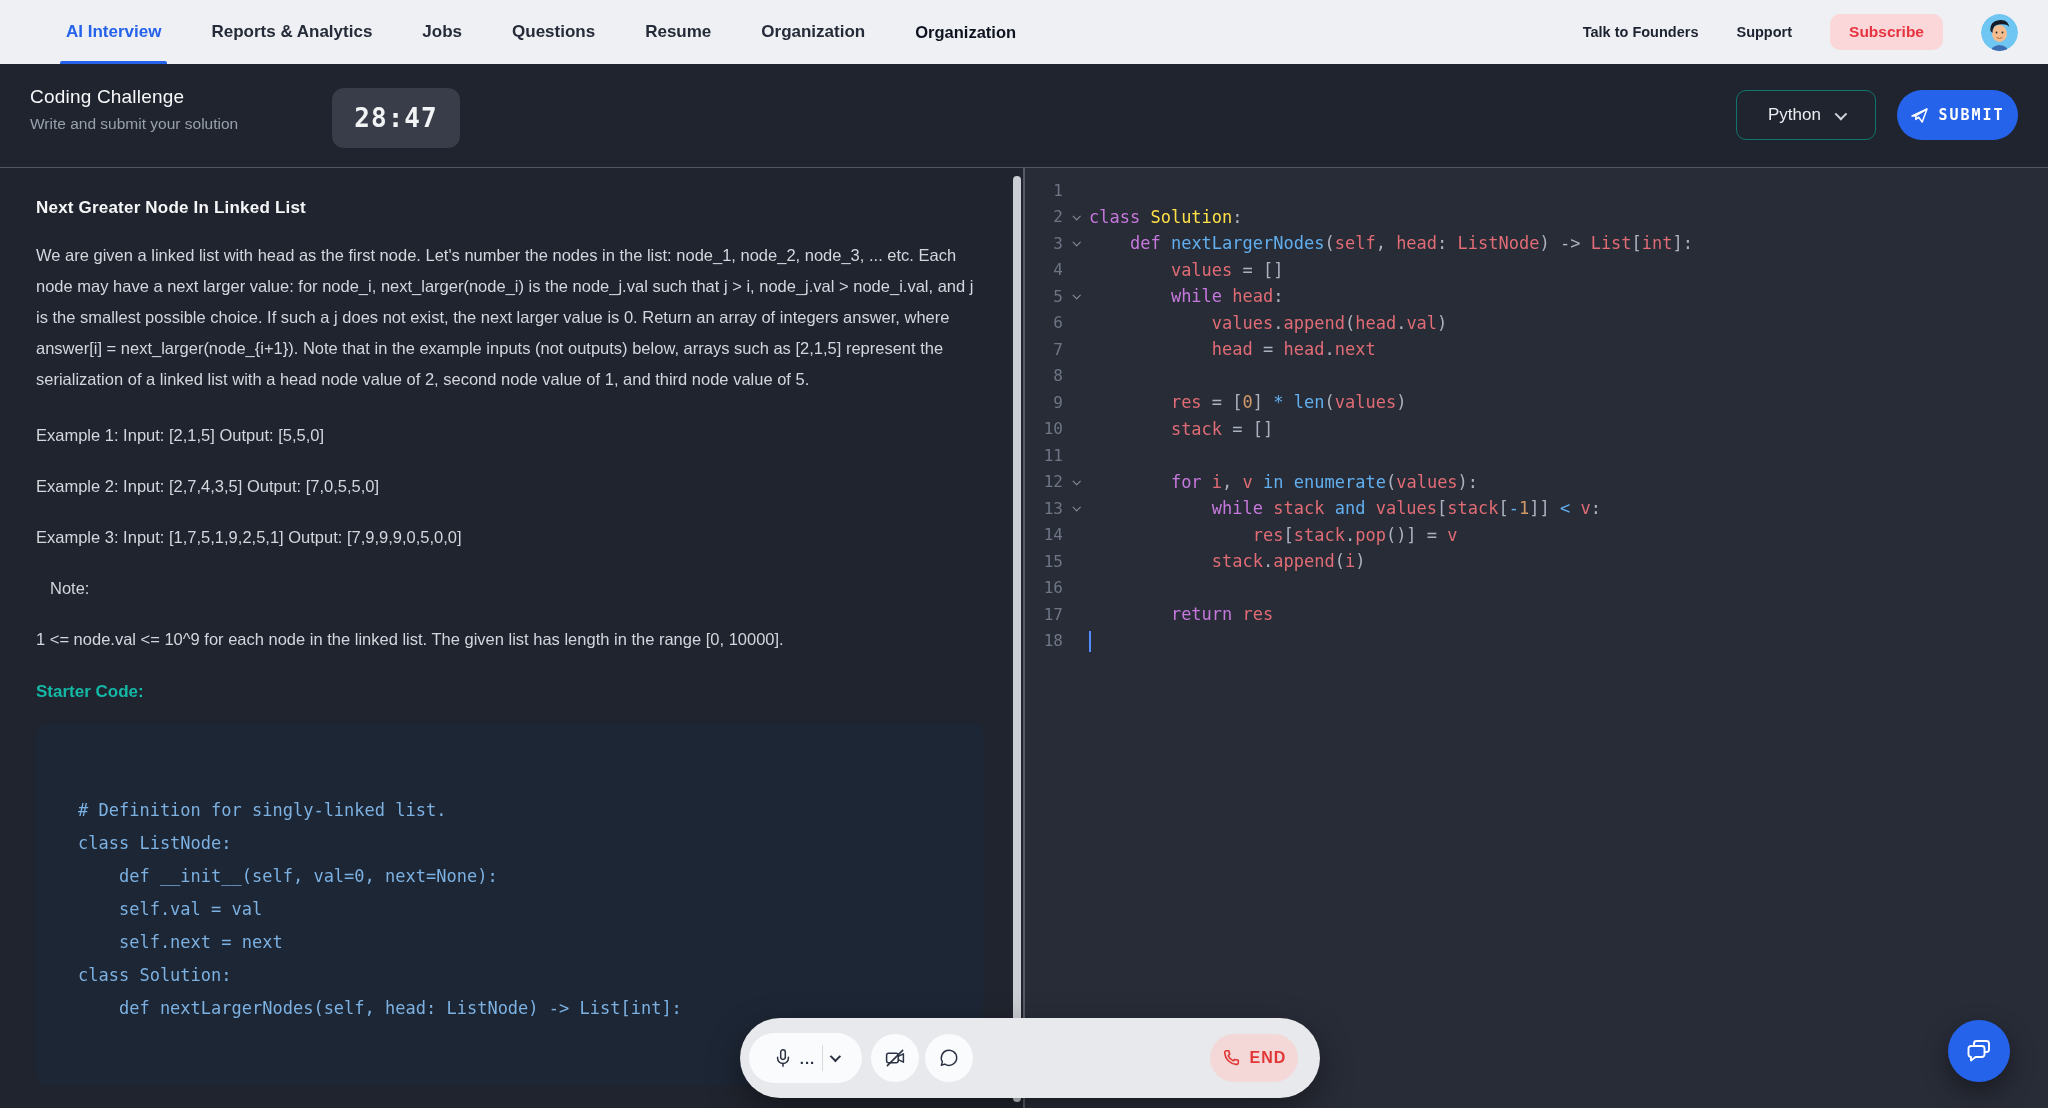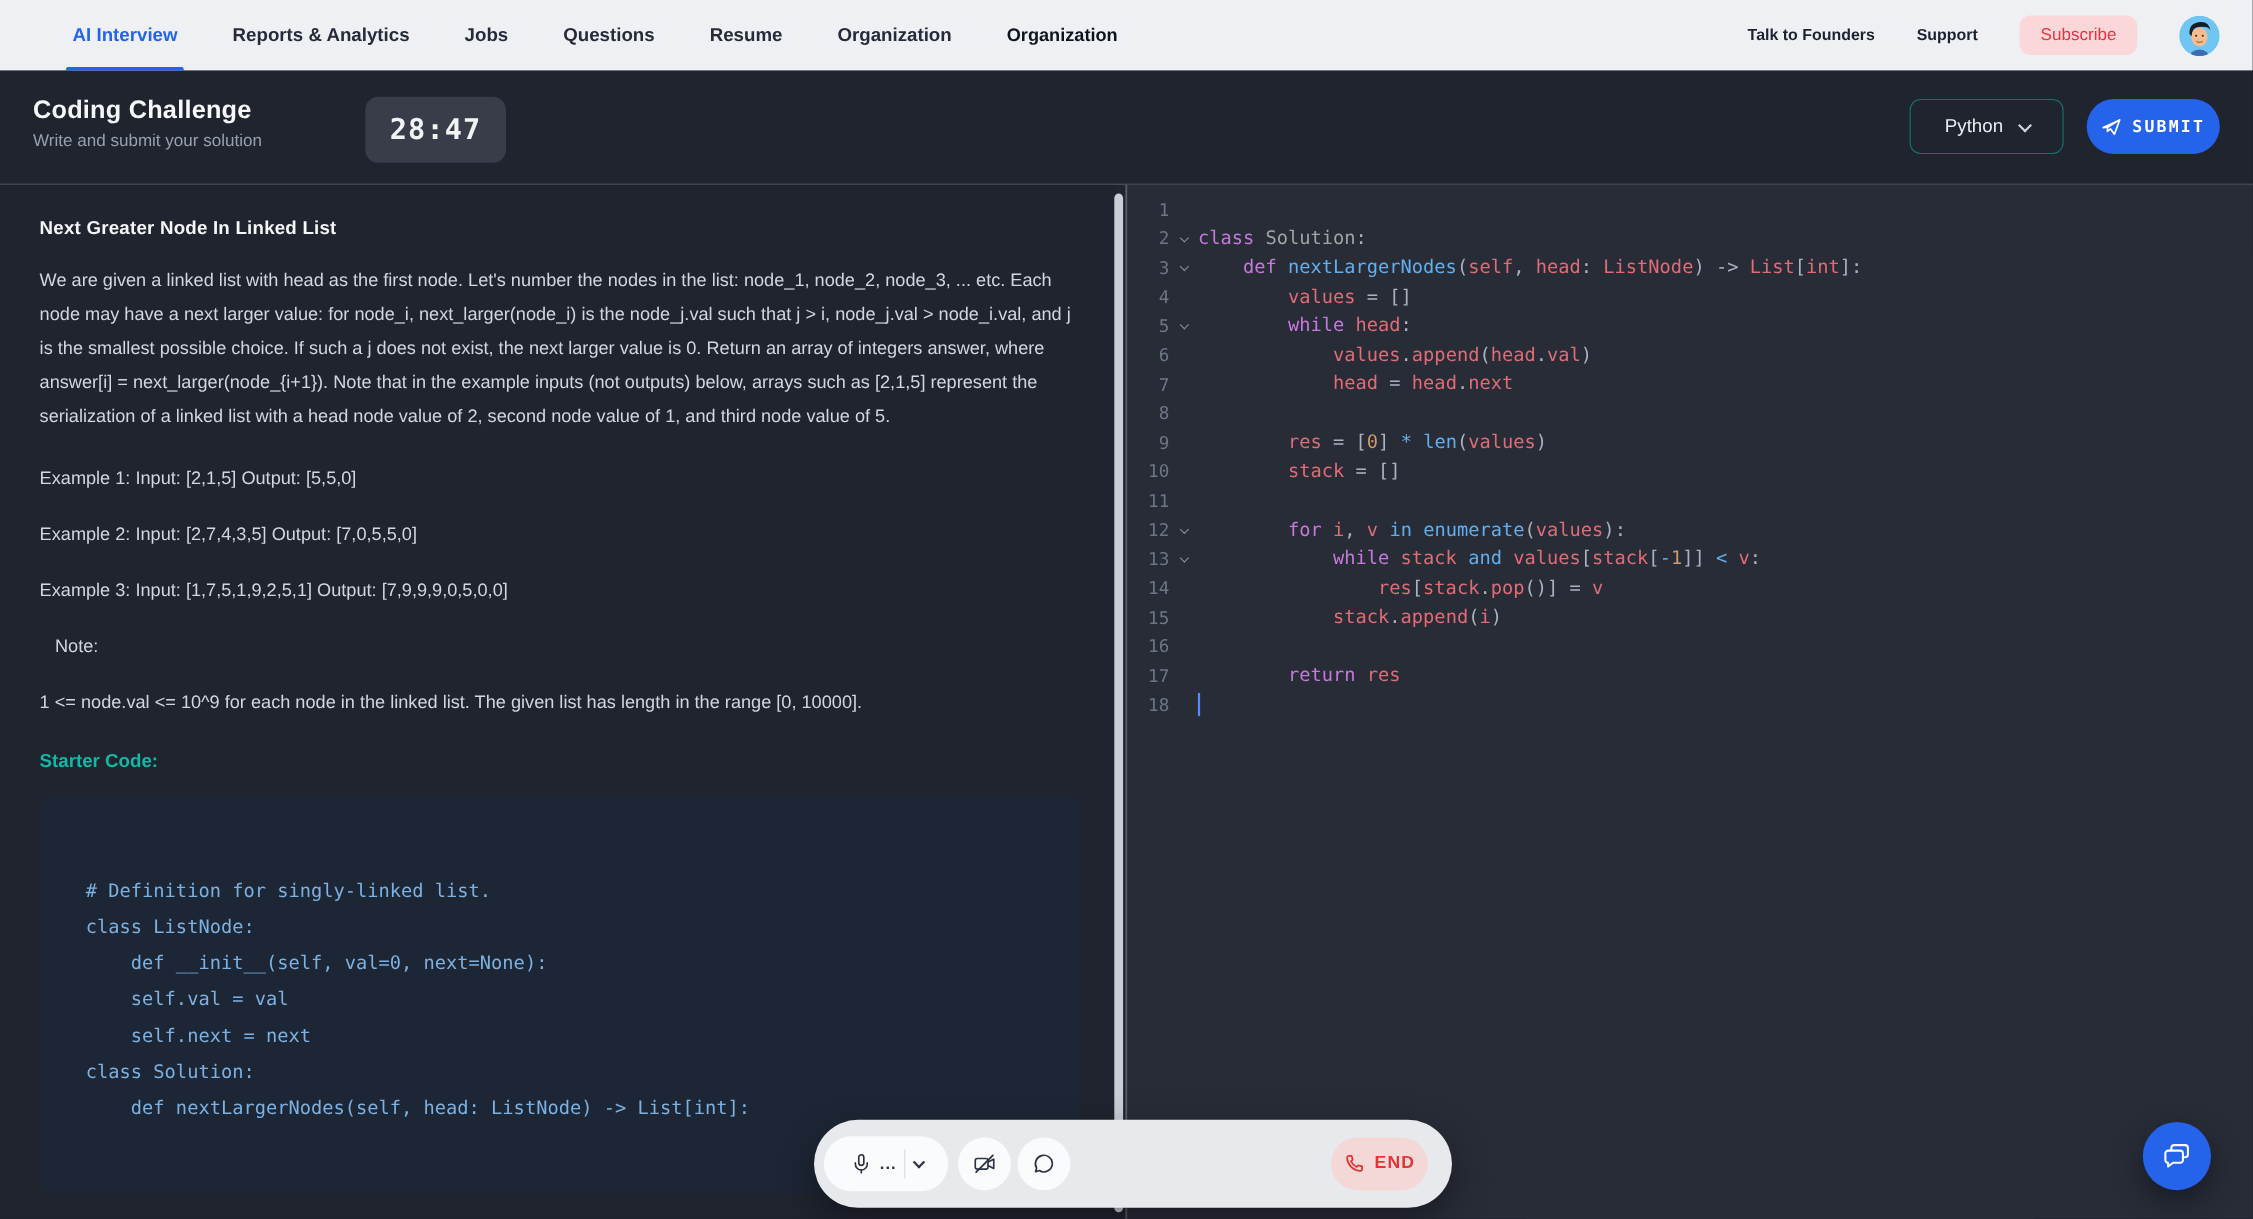--- a/index.html
+++ b/index.html
@@ -11,29 +11,29 @@
          display:flex; align-items:stretch; z-index:10; }
   .nav-items { display:flex; align-items:stretch; padding-left:66px; gap:50px; }
   .nav-item { display:flex; align-items:center; font-size:17px; font-weight:600; color:#252b38;
               position:relative; cursor:pointer; white-space:nowrap; }
   .nav-item.active { color:#2563eb; }
   .nav-item.active::after { content:""; position:absolute; left:-6px; right:-6px; bottom:0;
               height:3px; background:#2563eb; border-radius:2px 2px 0 0; }
   .nav-item.bold { font-weight:700; font-size:16.5px; color:#0e1320; }
   .nav-right { margin-left:auto; display:flex; align-items:center; gap:38px; padding-right:30px; }
   .nav-link { font-size:14.5px; font-weight:600; color:#1c2230; cursor:pointer; white-space:nowrap; }
-  .subscribe { background:#fbd7da; color:#e7333f; font-weight:400; font-size:15.5px;
+  .subscribe { background:#fbd7da; color:#e7333f; font-weight:700; font-size:15.5px;
                padding:9px 19px; border-radius:10px; cursor:pointer; }
   .avatar { width:37px; height:37px; border-radius:50%; overflow:hidden; cursor:pointer; flex:0 0 auto; }
 
   
   .hdr { position:absolute; top:64px; left:0; width:2048px; height:104px; background:#20242e;
          border-bottom:1px solid #52565f; }
   .hdr-titles { position:absolute; left:30px; top:22px; }
-  .hdr-title { color:#f7f8fa; font-size:23px; font-weight:700; letter-spacing:.2px; }
+  .hdr-title { color:#f7f8fa; font-size:19px; font-weight:400; letter-spacing:.2px; }
   .hdr-sub { color:#98a0ac; font-size:15.5px; margin-top:7px; }
   .timer { position:absolute; left:332px; top:24px; width:128px; height:60px; background:#383d49;
            border-radius:12px; display:flex; align-items:center; justify-content:center;
            color:#f2f3f5; font-family:"DejaVu Sans Mono", monospace; font-weight:700; font-size:26px; letter-spacing:1px; }
   .lang-select { position:absolute; right:172px; top:26px; width:140px; height:50px;
                  border:1px solid #0f766e; border-radius:10px; display:flex; align-items:center;
                  justify-content:center; gap:14px; color:#eceef2; font-size:17px; cursor:pointer; }
   .chev { width:9px; height:9px; border-right:2px solid #cfd3da; border-bottom:2px solid #cfd3da;
           transform:rotate(45deg) translateY(-2px); }
   .submit-btn { position:absolute; right:30px; top:26px; width:121px; height:50px; border:none;
@@ -64,21 +64,21 @@
   .ed-line { display:flex; align-items:center; height:26.5px; }
   .ed-num { width:38px; text-align:right; font-family:"DejaVu Sans Mono", monospace; font-size:16px;
             color:#6e7585; flex:0 0 auto; }
   .ed-fold { width:26px; display:flex; align-items:center; justify-content:center; flex:0 0 auto; }
   .ed-fold .fchev { width:6px; height:6px; border-right:1.5px solid #8a8f9b; border-bottom:1.5px solid #8a8f9b;
             transform:rotate(45deg) translateY(-1px); }
   .ed-code { font-family:"DejaVu Sans Mono", monospace; font-size:17px; white-space:pre; color:#abb2bf; }
   .tk-kw  { color:#c678dd; }
   .tk-fn  { color:#61afef; }
   .tk-var { color:#e06c75; }
-  .tk-cls { color:#a3a3a3; }
+  .tk-cls { color:#fde047; }
   .tk-num { color:#d19a66; }
   .tk-op  { color:#61afef; }
   .tk-pn  { color:#abb2bf; }
   .tk-sp  { }
   .cursor { display:inline-block; width:2px; height:21px; background:#528bff; vertical-align:middle; }
 
   
   .callbar { position:absolute; left:740px; top:1018px; width:580px; height:80px; background:#e8e9ec;
              border-radius:40px; box-shadow:0 12px 34px rgba(0,0,0,.38); z-index:50; }
   .mic-group { position:absolute; left:9px; top:15px; width:113px; height:50px; background:#fafbfd;

